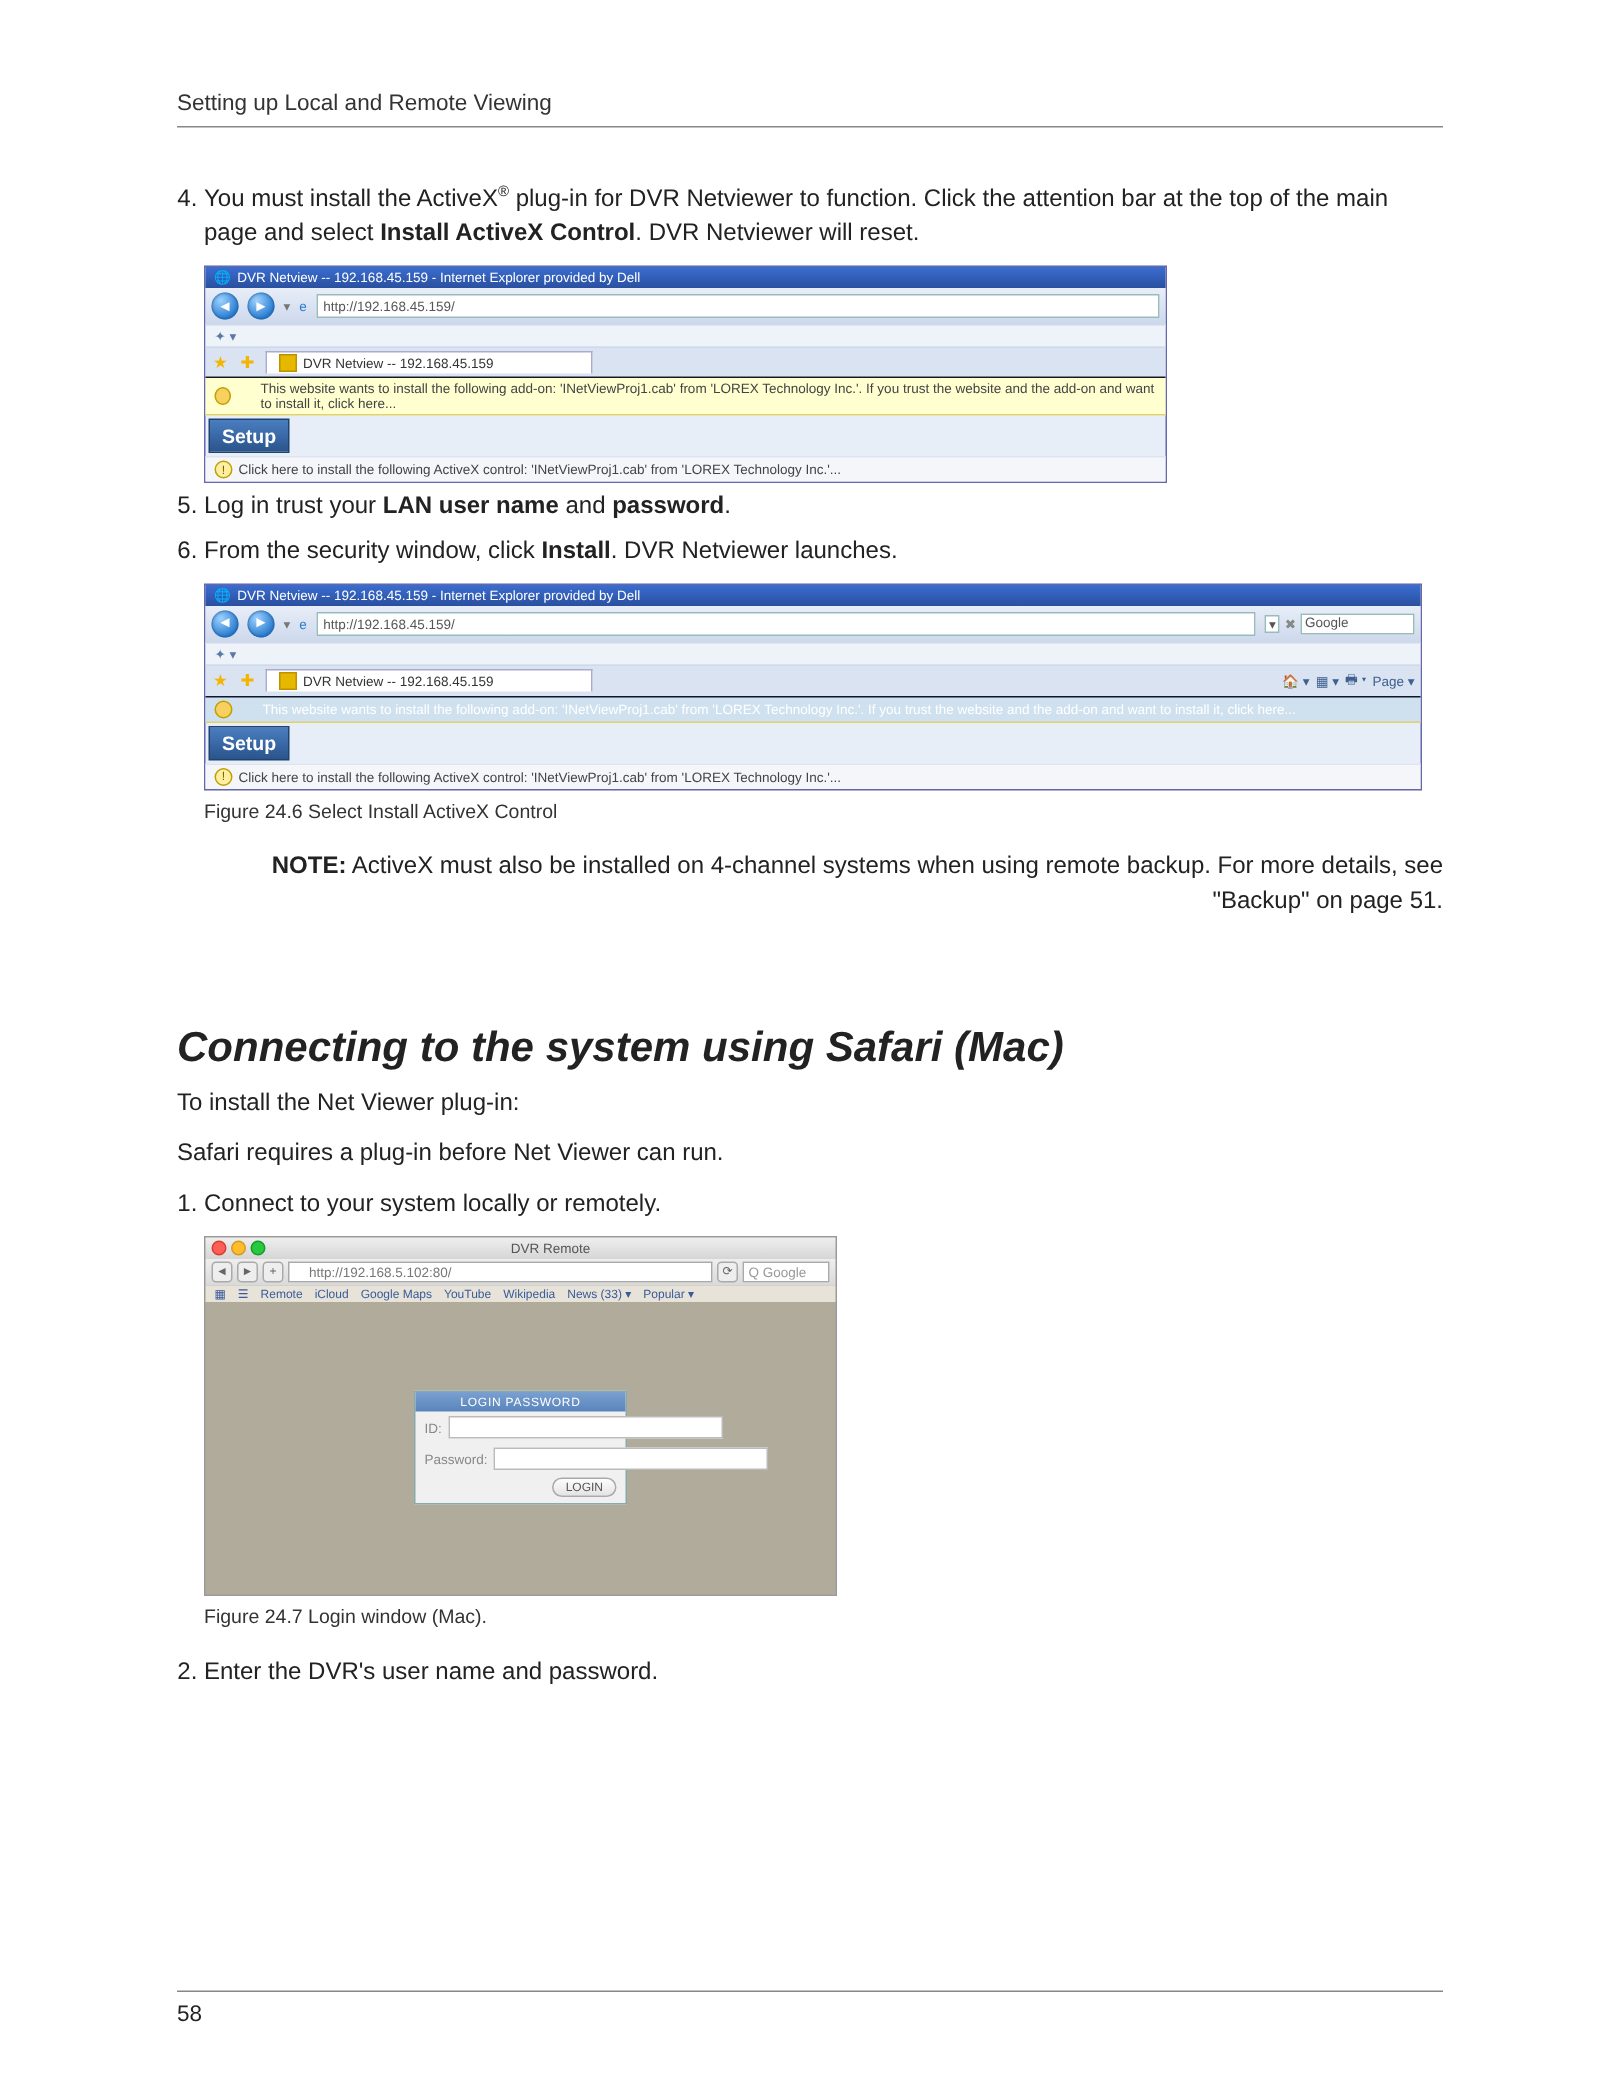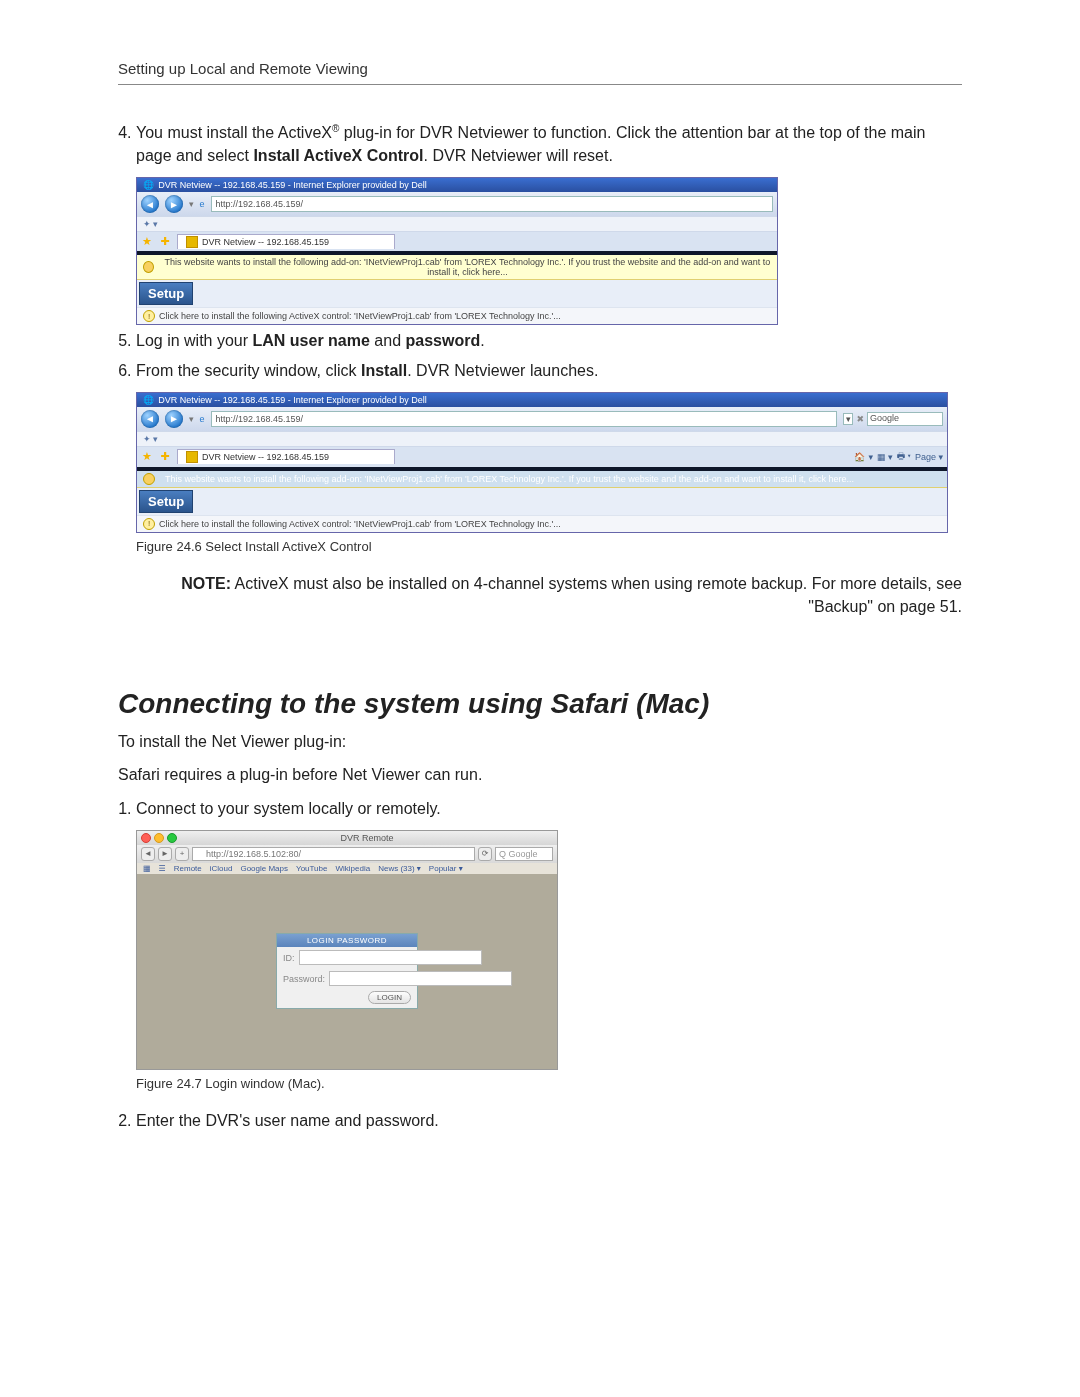--- a/index.html
+++ b/index.html
@@ -134,28 +134,27 @@
     padding: 1px 8px;
     width: 200px;
   }
   .tab-icon {
     width: 10px; height: 10px;
     background: #e6b800;
     border: 1px solid #c09000;
   }
   .yellow-bar {
     background: #ffffd0;
-    border-top: 4px solid #0f172a;
+    border-top: 1px solid #0f172a;
     border-bottom: 1px solid #e0d070;
     padding: 2px 6px;
     color: #444;
     display: flex;
     align-items: center;
-    gap: 10px;
-    text-align: center;
+    gap: 20px;
   }
   .shield-icon {
     width: 10px; height: 10px; border-radius: 50%;
     background: #f8d060;
     border: 1px solid #c0a000;
   }
   .setup-btn {
     display: inline-block;
     margin: 2px;
     background: linear-gradient(#4a7ec0,#2a548c);
@@ -337,21 +336,21 @@
       </div>
       <div class="ie-statusrow">
         <span class="info-icon">!</span>
         <span>Click here to install the following ActiveX control: 'INetViewProj1.cab' from 'LOREX Technology Inc.'...</span>
       </div>
     </div>
   </div>
 
   <ol class="main-list" start="5">
     <li>
-      <span>Log in with your </span><b>LAN user name</b><span> and </span><b>password</b><span>.</span>
+      <span>Log in trust your </span><b>LAN user name</b><span> and </span><b>password</b><span>.</span>
     </li>
     <li>
       <span>From the security window, click </span><b>Install</b><span>. DVR Netviewer launches.</span>
     </li>
   </ol>
 
   <div class="figure-block ie-wrap">
     <div class="ie-window wide">
       <div class="ie-title">
         <span>🌐</span>
@@ -463,13 +462,16 @@
     </div>
   </div>
   <div class="figure-caption">Figure 24.7 Login window (Mac).</div>
 
   <ol class="main-list" start="2">
     <li>
       <span>Enter the DVR's user name and password.</span>
     </li>
   </ol>
 
+  <div class="footer-area">
+    <span>58</span>
+  </div>
 </div>
 
 </body></html>

